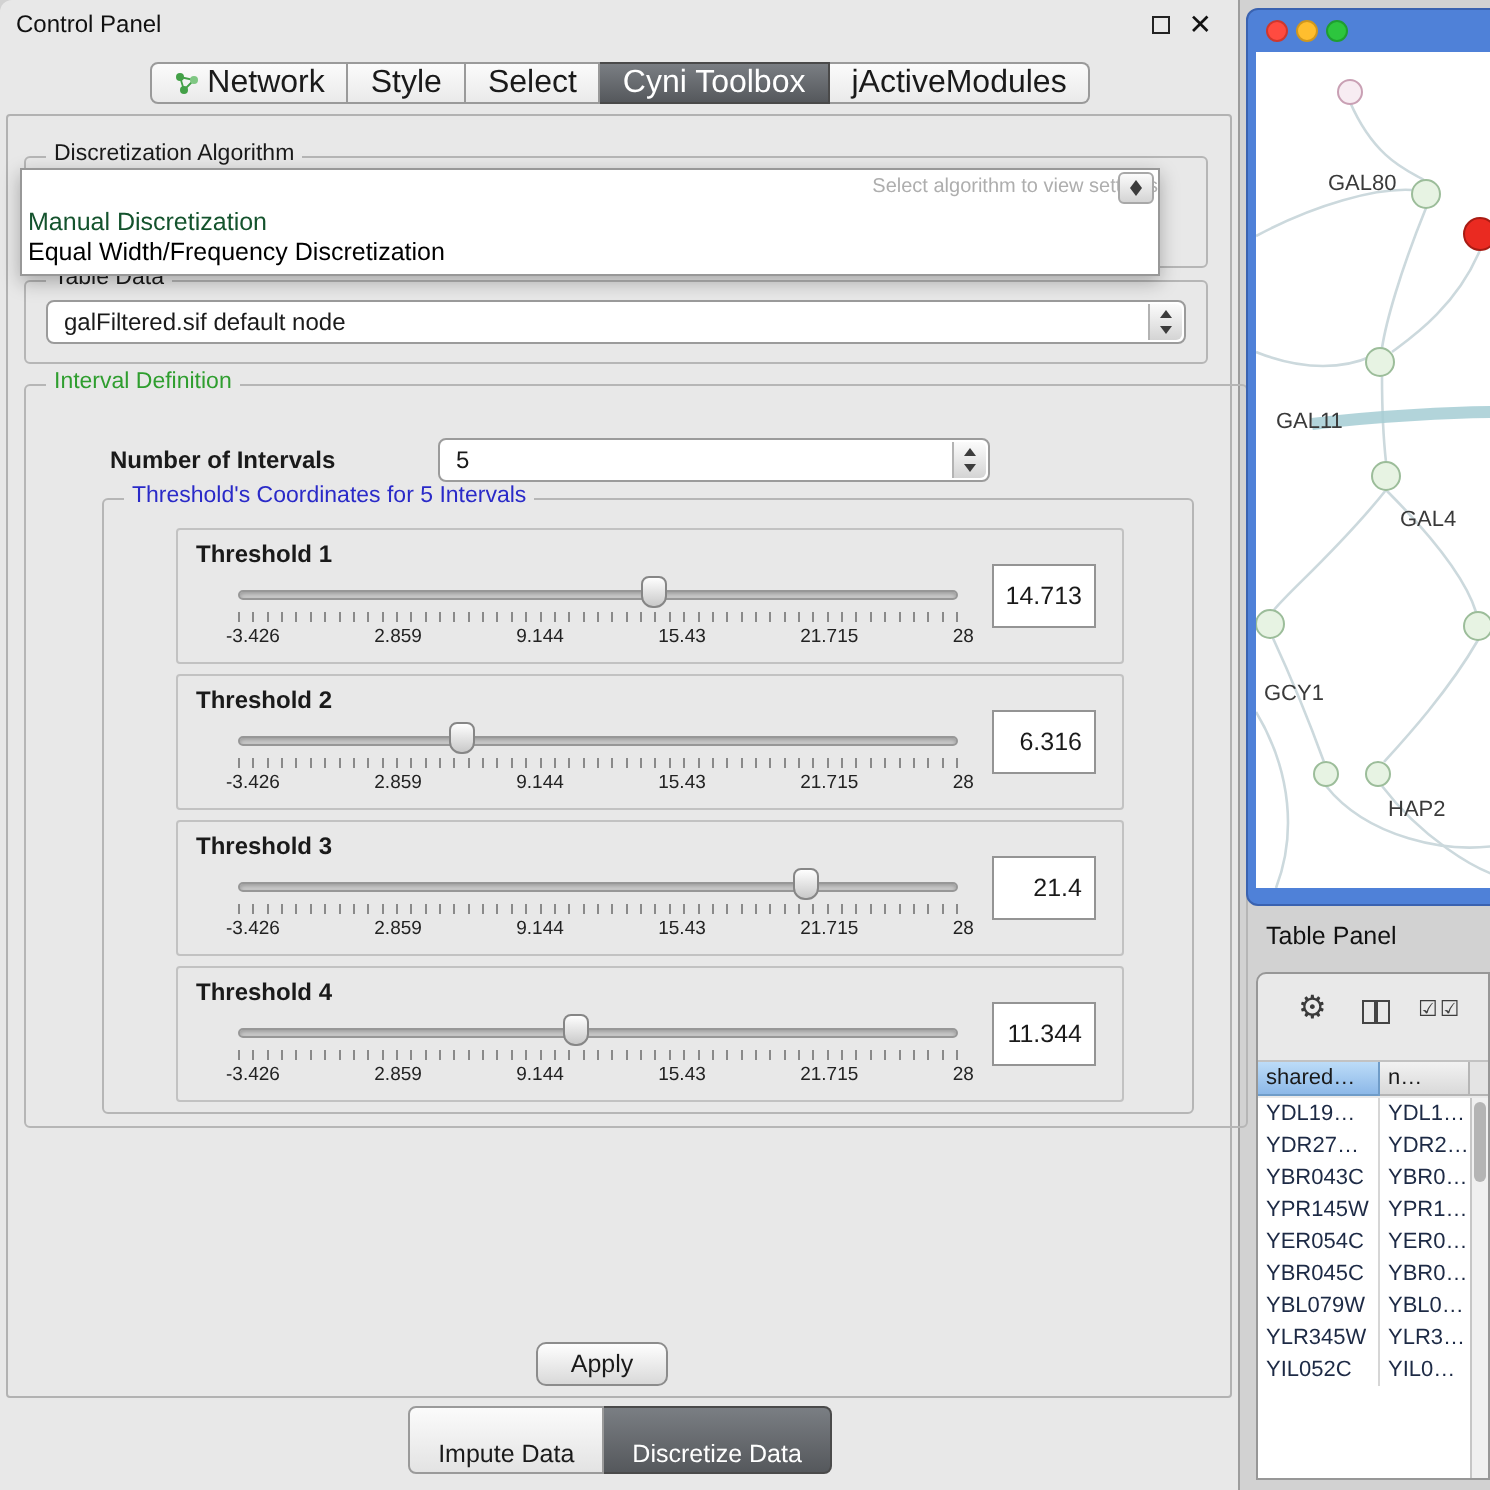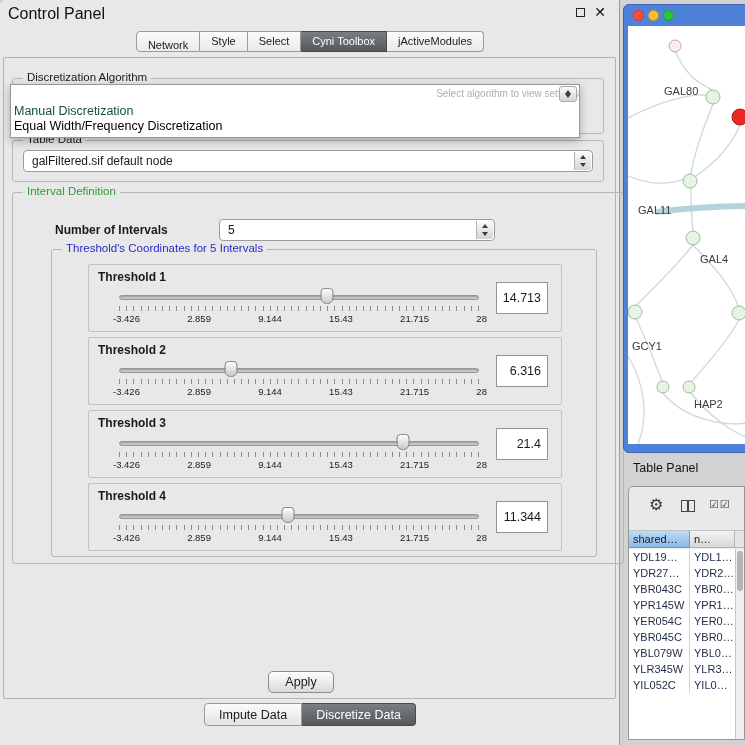--- a/index.html
+++ b/index.html
@@ -7,27 +7,27 @@
   body {
     position: relative; overflow: hidden;
     background:#d2d2d2;
     font-family:"Liberation Sans","DejaVu Sans",sans-serif;
     color:#1a1a1a; font-size:12px;
   }
   
   .cpanel { position:absolute; left:0; top:0; width:620px; height:745px;
     background:#e8e8e8; border-right:1px solid #9d9d9d; border-radius:6px 0 0 0; }
   .titlebar { position:absolute; left:0; top:0; right:0; height:24px; }
-  .win-title { position:absolute; left:8px; top:5px; font-size:16px; color:#111; }
+  .win-title { position:absolute; left:8px; top:5px; font-size:12px; color:#111; }
   .btn-max { position:absolute; right:34px; top:8px; width:9px; height:9px; border:1.5px solid #222; background:transparent; }
   .btn-close { position:absolute; right:13px; top:4px; font-size:14px; font-weight:bold; color:#111; cursor:default; }
   
   .ttabs { position:absolute; top:31px; left:0; width:620px; display:flex; justify-content:center; }
-  .ttab { display:flex; align-items:center; gap:4px; padding:3px 11px; font-size:11px;
-    background:linear-gradient(#fbfbfb,#eaeaea); border:1px solid #9a9a9a; border-left:none; height:21px;flex-direction:column; }
+  .ttab { display:flex; align-items:center; gap:4px; padding:3px 11px; font-size:16px;
+    background:linear-gradient(#fbfbfb,#eaeaea); border:1px solid #9a9a9a; border-left:none; height:21px; }
   .ttab:first-child { border-left:1px solid #9a9a9a; border-radius:4px 0 0 4px; }
   .ttab:last-child { border-radius:0 4px 4px 0; }
   .ttab.sel { background:linear-gradient(#7a7e83,#55585c); color:#fff; border-color:#4a4a4a; }
   
   .panel-inner { position:absolute; left:3px; top:57px; width:613px; height:642px;
     border:1px solid #b2b2b2; border-radius:2px; background:#e8e8e8; }
   
   .group { position:absolute; border:1px solid #b6b6b6; border-radius:3px; }
   .gtitle { position:absolute; top:-8px; left:10px; background:#e8e8e8; padding:0 4px;
     font-size:11.5px; color:#1a1a1a; white-space:nowrap; }
@@ -78,21 +78,21 @@
     background:#fff; border:1px solid #9c9c9c; overflow:hidden; }
   .listbox .item { font-size:12px; line-height:15px; padding-left:5px; color:#101010; white-space:nowrap; }
   .list-scroll { position:absolute; right:0; top:0; bottom:0; width:11px;
     background:#f0f0f0; border-left:1px solid #c6c6c6; }
   .list-thumb { position:absolute; left:1px; right:1px; top:1px; height:24px; background:#adadad; border-radius:4px; }
   
   .apply { position:absolute; left:268px; top:671px; width:66px; height:22px;
     border:1px solid #8c8c8c; border-radius:5px; background:linear-gradient(#fefefe,#d9d9d9);
     font-size:12.5px; text-align:center; line-height:20px; }
   .btabs { position:absolute; top:703px; left:0; width:620px; display:flex; justify-content:center; }
-  .btab { padding:4px 14px; font-size:12.5px; background:linear-gradient(#fbfbfb,#e3e3e3);
+  .btab { padding:16px 14px; font-size:12.5px; background:linear-gradient(#fbfbfb,#e3e3e3);
     border:1px solid #9a9a9a; border-left:none; height:23px; }
   .btab:first-child { border-left:1px solid #9a9a9a; border-radius:4px 0 0 4px; }
   .btab:last-child { border-radius:0 4px 4px 0; }
   .btab.sel { background:linear-gradient(#7a7e83,#55585c); color:#fff; border-color:#4a4a4a; }
   
   .netwin { position:absolute; left:623px; top:4px; width:130px; height:449px;
     background:#4f81d8; border:1px solid #3a62b0; border-radius:6px 0 0 6px; }
   .light { position:absolute; top:5px; width:11px; height:11px; border-radius:50%; }
   .light.red   { left:9px;  background:#ff4b40; border:1px solid #cf372c; }
   .light.yel   { left:24px; background:#ffbe2e; border:1px solid #d1971c; }

